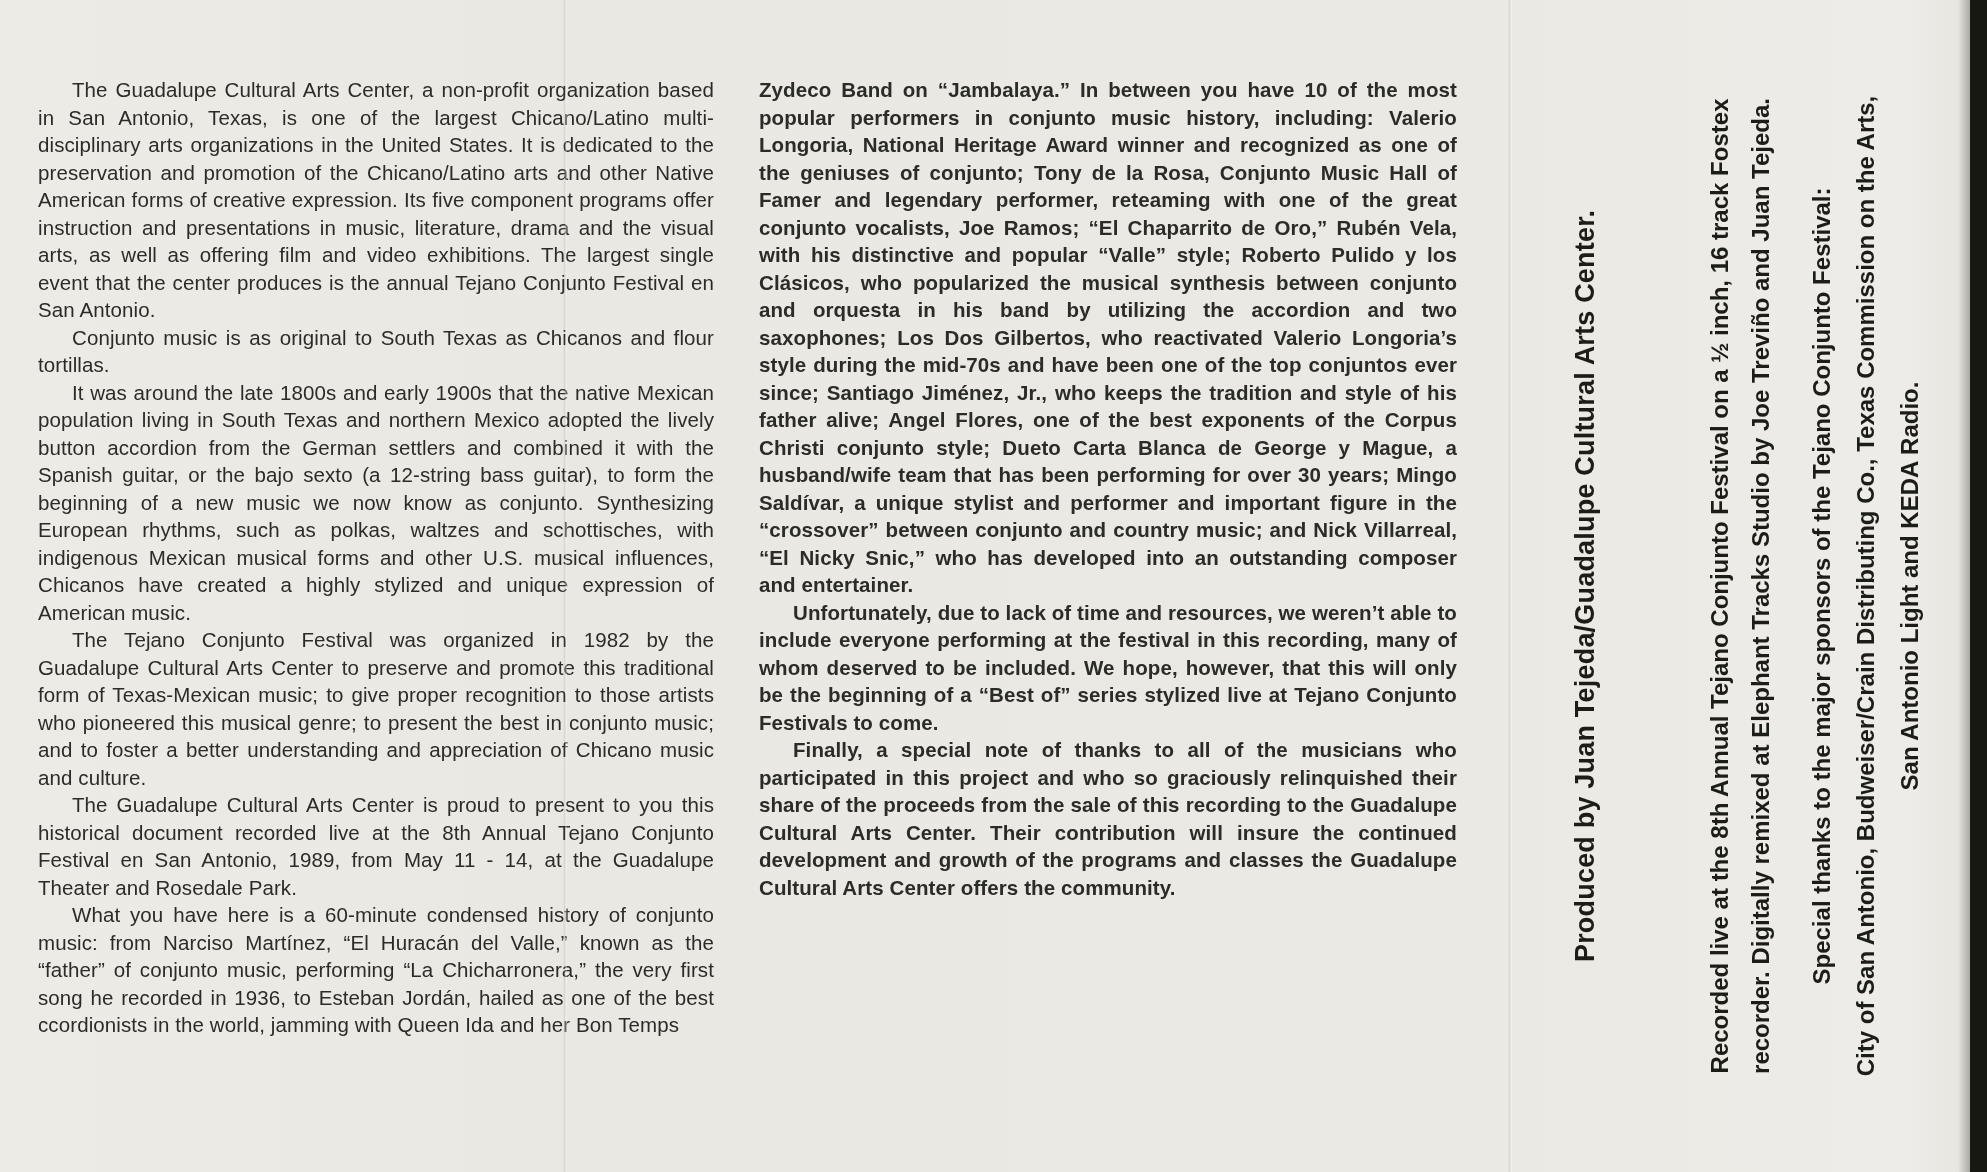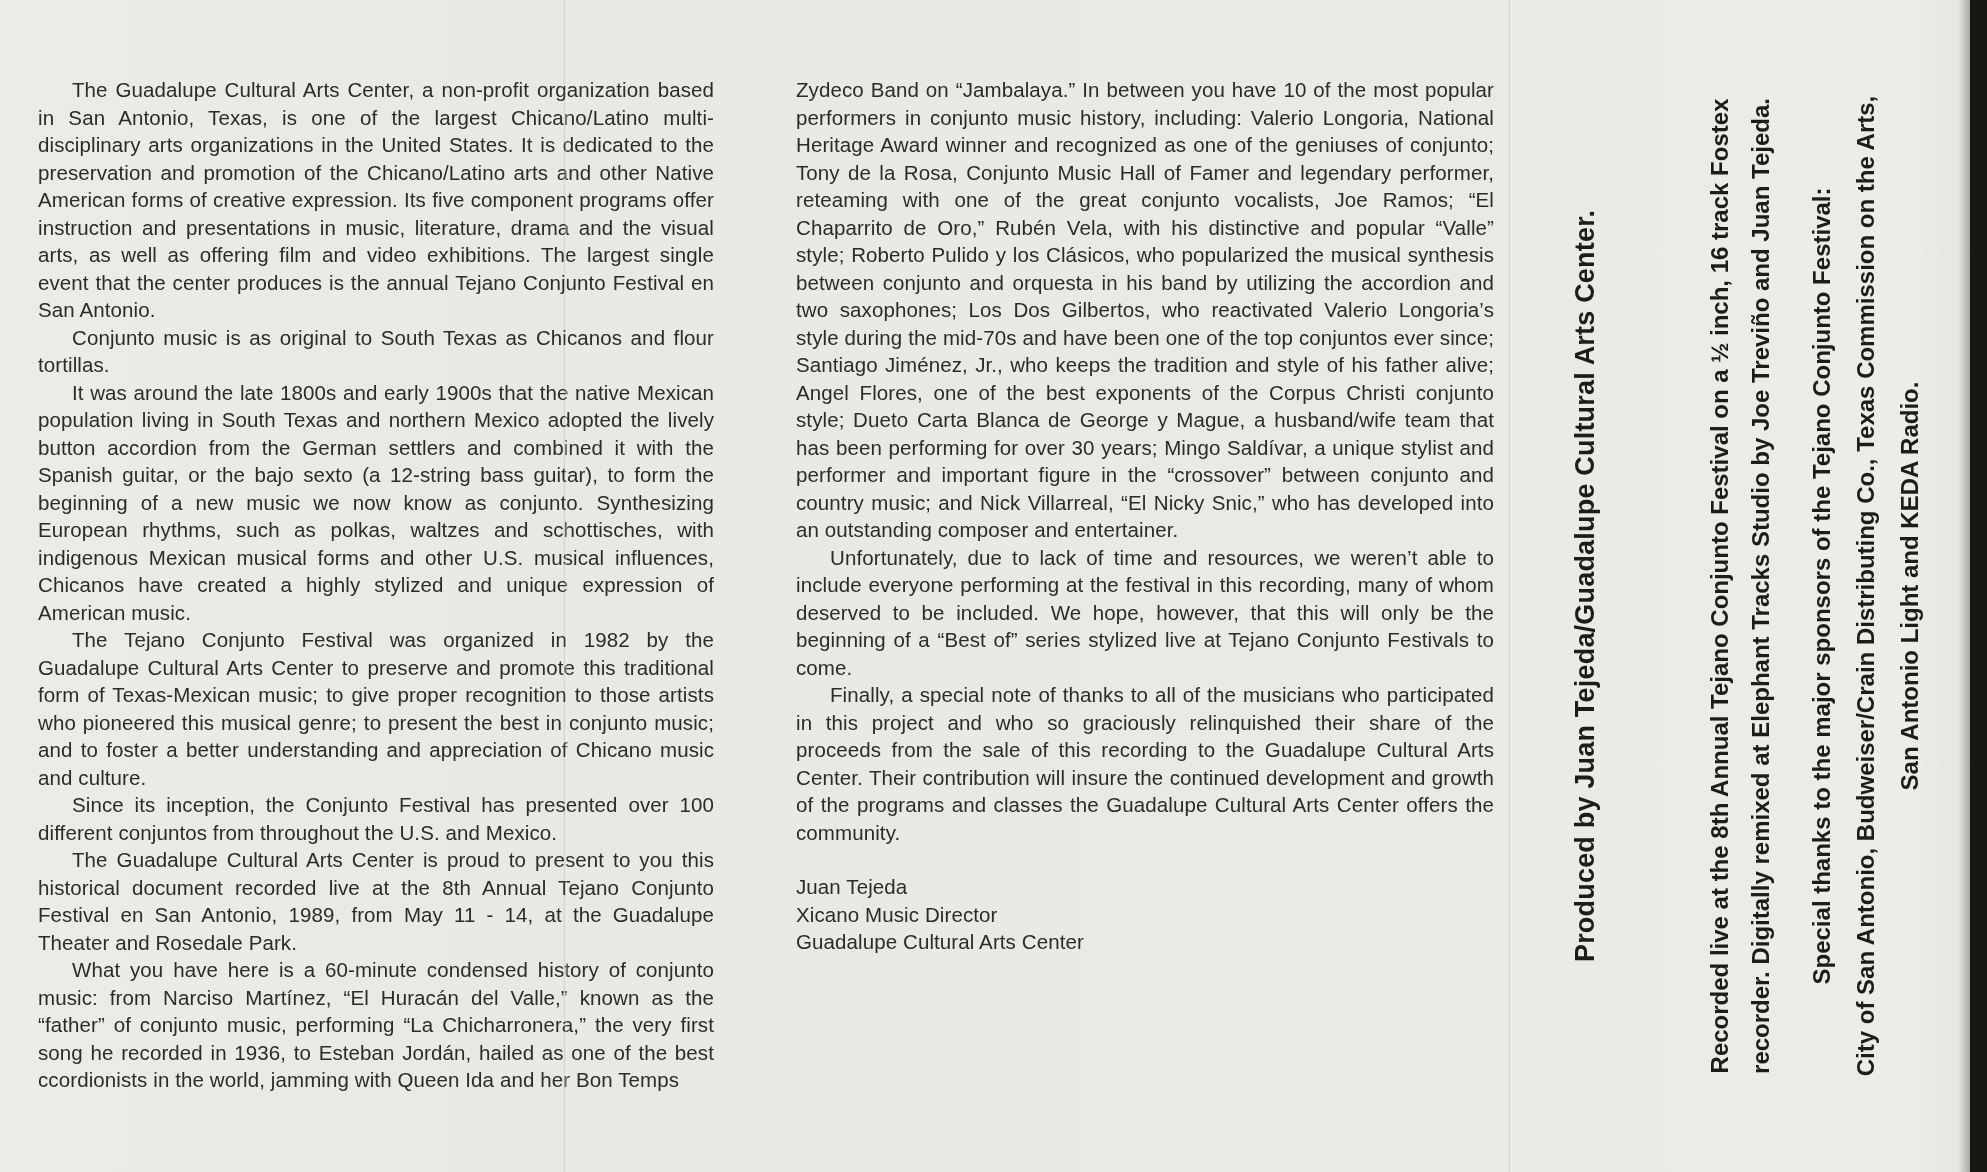--- a/index.html
+++ b/index.html
@@ -14,21 +14,21 @@
   .col{
     position:absolute;
     text-align:justify;
     font-size:20.5px;
     line-height:27.5px;
     letter-spacing:0.1px;
   }
   .col p{margin:0;padding:0;}
   .col p.ind{text-indent:34px;}
   #col-left{left:38px;top:76px;width:676px;}
-  #col-center{left:796px;top:76px;width:698px;}
+  #col-center{left:759px;top:76px;width:698px;font-weight:bold;}
   .sig{margin-top:27px;text-align:left;}
   .sig div{line-height:27.5px;}
   .vert{
     position:absolute;
     transform-origin:0 0;
     transform:rotate(-90deg);
     width:1172px;
     top:1172px;
     text-align:center;
     font-weight:bold;
@@ -56,34 +56,28 @@
 </head>
 <body>
 
 <div class="page">
 
   <div class="col" id="col-left">
     <p class="ind">The Guadalupe Cultural Arts Center, a non-profit organization based in San Antonio, Texas, is one of the largest Chicano/Latino multi-disciplinary arts organizations in the United States. It is dedicated to the preservation and promotion of the Chicano/Latino arts and other Native American forms of creative expression. Its five component programs offer instruction and presentations in music, literature, drama and the visual arts, as well as offering film and video exhibitions. The largest single event that the center produces is the annual Tejano Conjunto Festival en San Antonio.</p>
     <p class="ind">Conjunto music is as original to South Texas as Chicanos and flour tortillas.</p>
     <p class="ind">It was around the late 1800s and early 1900s that the native Mexican population living in South Texas and northern Mexico adopted the lively button accordion from the German settlers and combined it with the Spanish guitar, or the bajo sexto (a 12-string bass guitar), to form the beginning of a new music we now know as conjunto. Synthesizing European rhythms, such as polkas, waltzes and schottisches, with indigenous Mexican musical forms and other U.S. musical influences, Chicanos have created a highly stylized and unique expression of American music.</p>
     <p class="ind">The Tejano Conjunto Festival was organized in 1982 by the Guadalupe Cultural Arts Center to preserve and promote this traditional form of Texas-Mexican music; to give proper recognition to those artists who pioneered this musical genre; to present the best in conjunto music; and to foster a better understanding and appreciation of Chicano music and culture.</p>
-    <p class="ind">Since its inception, the Conjunto Festival has presented over 100 different conjuntos from throughout the U.S. and Mexico.</p>
     <p class="ind">The Guadalupe Cultural Arts Center is proud to present to you this historical document recorded live at the 8th Annual Tejano Conjunto Festival en San Antonio, 1989, from May 11 - 14, at the Guadalupe Theater and Rosedale Park.</p>
     <p class="ind">What you have here is a 60-minute condensed history of conjunto music: from Narciso Martínez, “El Huracán del Valle,” known as the “father” of conjunto music, performing “La Chicharronera,” the very first song he recorded in 1936, to Esteban Jordán, hailed as one of the best ccordionists in the world, jamming with Queen Ida and her Bon Temps</p>
   </div>
 
   <div class="col" id="col-center">
     <p>Zydeco Band on “Jambalaya.” In between you have 10 of the most popular performers in conjunto music history, including: Valerio Longoria, National Heritage Award winner and recognized as one of the geniuses of conjunto; Tony de la Rosa, Conjunto Music Hall of Famer and legendary performer, reteaming with one of the great conjunto vocalists, Joe Ramos; “El Chaparrito de Oro,” Rubén Vela, with his distinctive and popular “Valle” style; Roberto Pulido y los Clásicos, who popularized the musical synthesis between conjunto and orquesta in his band by utilizing the accordion and two saxophones; Los Dos Gilbertos, who reactivated Valerio Longoria’s style during the mid-70s and have been one of the top conjuntos ever since; Santiago Jiménez, Jr., who keeps the tradition and style of his father alive; Angel Flores, one of the best exponents of the Corpus Christi conjunto style; Dueto Carta Blanca de George y Mague, a husband/wife team that has been performing for over 30 years; Mingo Saldívar, a unique stylist and performer and important figure in the “crossover” between conjunto and country music; and Nick Villarreal, “El Nicky Snic,” who has developed into an outstanding composer and entertainer.</p>
     <p class="ind">Unfortunately, due to lack of time and resources, we weren’t able to include everyone performing at the festival in this recording, many of whom deserved to be included. We hope, however, that this will only be the beginning of a “Best of” series stylized live at Tejano Conjunto Festivals to come.</p>
     <p class="ind">Finally, a special note of thanks to all of the musicians who participated in this project and who so graciously relinquished their share of the proceeds from the sale of this recording to the Guadalupe Cultural Arts Center. Their contribution will insure the continued development and growth of the programs and classes the Guadalupe Cultural Arts Center offers the community.</p>
-    <div class="sig">
-      <div>Juan Tejeda</div>
-      <div>Xicano Music Director</div>
-      <div>Guadalupe Cultural Arts Center</div>
-    </div>
   </div>
 
   <div class="vert" id="produced">
     <div class="ln">Produced by Juan Tejeda/Guadalupe Cultural Arts Center.</div>
   </div>
 
   <div class="vert" id="recorded">
     <div class="ln">Recorded live at the 8th Annual Tejano Conjunto Festival on a ½ inch, 16 track Fostex</div>
     <div class="ln">recorder. Digitally remixed at Elephant Tracks Studio by Joe Treviño and Juan Tejeda.</div>
   </div>

